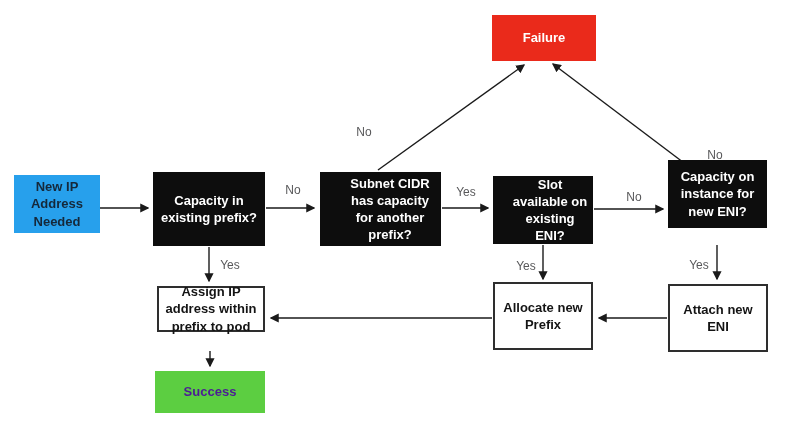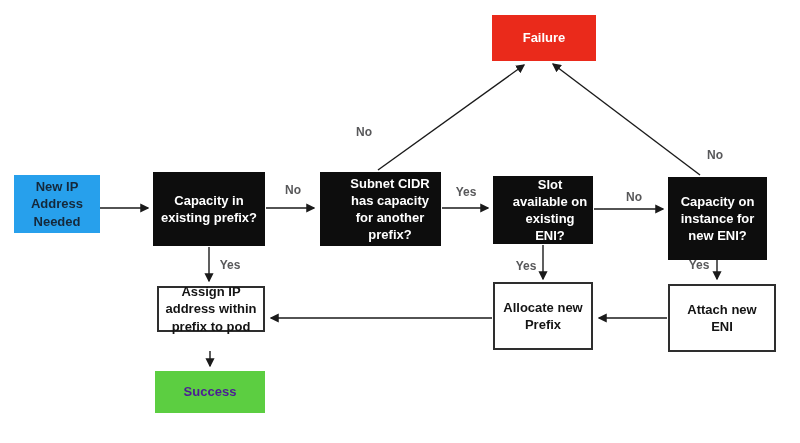--- a/index.html
+++ b/index.html
@@ -46,21 +46,21 @@
   }
   .node.process {
     background: #FFFFFF;
     border: 2px solid #2E2E2E;
     color: #141414;
   }
   .edge-label {
     position: absolute;
     transform: translate(-50%, -50%);
     font-size: 12px;
-    font-weight: bold;
+    font-weight: normal;
     color: var(--edge-label-gray, #58585A);
     white-space: nowrap;
   }
 </style>
 </head>
 <body>
 
 <div class="canvas">
 
   <svg class="edges" viewBox="0 0 800 443">
@@ -86,29 +86,29 @@
   </svg>
 
   <div class="node start" style="left:14px; top:175px; width:86px; height:58px;">New IP Address Needed</div>
 
   <div class="node decision" style="left:153px; top:172px; width:112px; height:74px;">Capacity in existing prefix?</div>
 
   <div class="node decision" style="left:320px; top:172px; width:121px; height:74px;padding-left:24px;">Subnet CIDR has capacity for another prefix?</div>
 
   <div class="node decision" style="left:493px; top:176px; width:100px; height:68px;padding-left:19px;">Slot available on existing ENI?</div>
 
-  <div class="node decision" style="left:668px; top:177px; width:99px; height:83px;">Capacity on instance for new ENI?</div>
+  <div class="node decision" style="left:668px; top:160px; width:99px; height:68px;">Capacity on instance for new ENI?</div>
 
   <div class="node terminal-failure" style="left:492px; top:15px; width:104px; height:46px;">Failure</div>
 
   <div class="node process" style="left:157px; top:286px; width:108px; height:46px;">Assign IP address within prefix to pod</div>
 
   <div class="node process" style="left:493px; top:282px; width:100px; height:68px;">Allocate new Prefix</div>
 
-  <div class="node process" style="left:668px; top:284px; width:108px; height:68px;">Attach new ENI</div>
+  <div class="node process" style="left:668px; top:284px; width:100px; height:68px;">Attach new ENI</div>
 
   <div class="node terminal-success" style="left:155px; top:371px; width:110px; height:42px;">Success</div>
 
   <span class="edge-label" style="left:293px; top:190px;">No</span>
 
   <span class="edge-label" style="left:466px; top:192px;">Yes</span>
 
   <span class="edge-label" style="left:634px; top:197px;">No</span>
 
   <span class="edge-label" style="left:230px; top:265px;">Yes</span>

